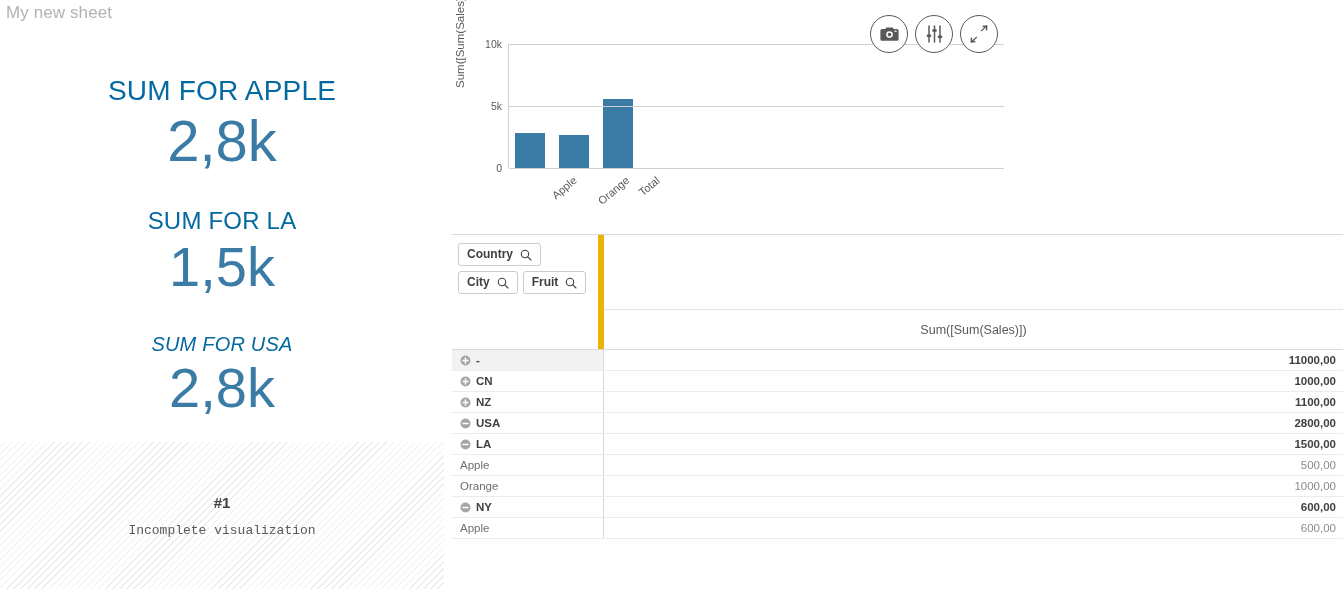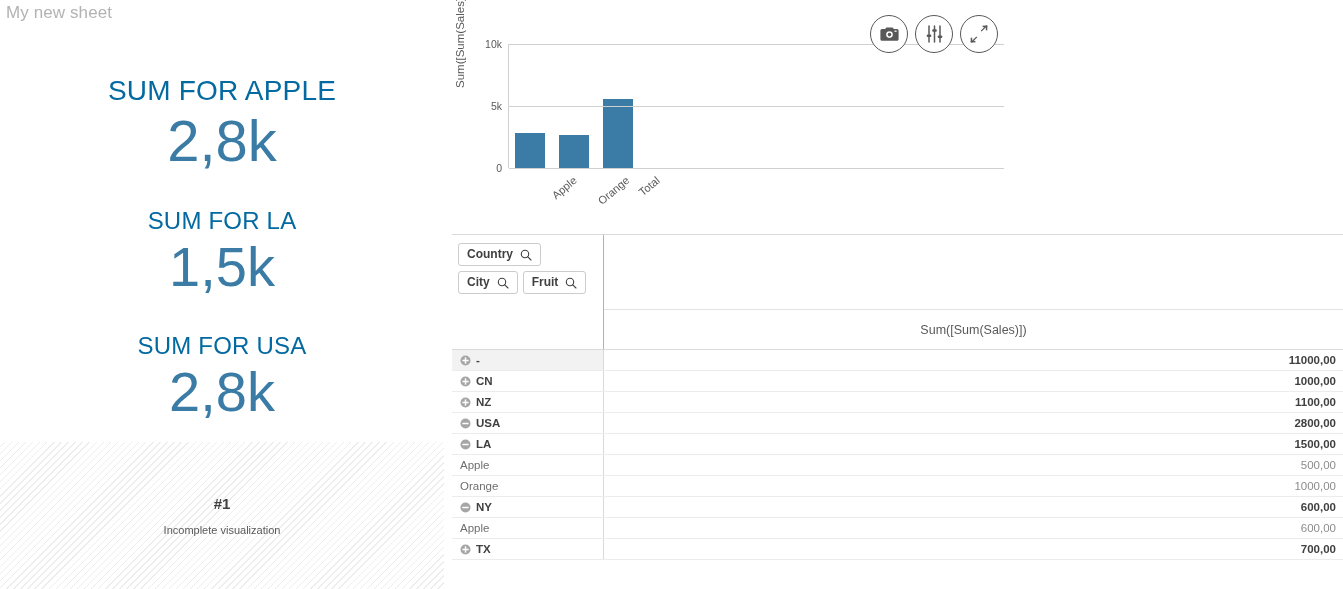--- a/index.html
+++ b/index.html
@@ -28,38 +28,38 @@
     letter-spacing: .2px;
     margin-top: 36px;
   }
   .kpi-value { color: #3a7ca5; font-weight: 400; line-height: 1.05; }
   .kpi-1 .kpi-title { font-size: 28px; }
   .kpi-1 .kpi-value { font-size: 58px; margin-top: 4px; }
   .kpi-2 { margin-top: 29px; }
   .kpi-2 .kpi-title { font-size: 24px; }
   .kpi-2 .kpi-value { font-size: 56px; margin-top: 4px; }
   .kpi-3 { margin-top: 30px; }
-  .kpi-3 .kpi-title { font-size: 24px; }
+  .kpi-3 .kpi-title { font-size: 20px; font-style: italic; }
   .kpi-3 .kpi-value { font-size: 56px; margin-top: 4px; }
 
   
   .placeholder {
     position: absolute; left: 0; top: 442px;
     width: 444px; height: 147px;
     background-color: #fbfbfb;
     background-image: repeating-linear-gradient(
       -45deg,
       #ffffff 0px, #ffffff 4px,
       #ededed 4px, #ededed 5px
     );
     display: flex; flex-direction: column;
     align-items: center; justify-content: center;
   }
   .placeholder-num { font-size: 15px; font-weight: 700; color: #404040; }
-  .placeholder-text { font-size: 11px; color: #595959; margin-top: 12px; }
+  .placeholder-text { font-size: 13px; color: #595959; margin-top: 12px; font-family: Liberation Mono, monospace; }
 
   
   .chart-obj { position: absolute; left: 452px; top: 8px; width: 560px; height: 210px; }
 
   .chart-toolbar {
     position: absolute; right: 14px; top: 7px;
     display: flex; gap: 7px; z-index: 5;
   }
   .tb-btn {
     width: 38px; height: 38px; border-radius: 50%;
@@ -99,21 +99,21 @@
 
   
   .table-obj {
     position: absolute; left: 452px; top: 234px;
     width: 891px; height: 336px;
     border-top: 1px solid #d9d9d9;
   }
   .tbl-head { display: flex; height: 114px; }
   .tbl-head-left {
     width: 152px; flex: 0 0 152px;
-    border-right: 1px solid #eab308;
+    border-right: 6px solid #eab308;
     padding: 8px 6px 0 6px;
   }
   .dim-row { display: flex; flex-wrap: wrap; gap: 5px; margin-bottom: 5px; }
   .dim-btn {
     display: inline-flex; align-items: center; gap: 7px;
     border: 1px solid #cccccc; border-radius: 3px;
     background: #ffffff; padding: 4px 8px;
     font-size: 12px; font-weight: 700; color: #404040;
     cursor: pointer; line-height: 1.1;
   }
@@ -374,29 +374,16 @@
             <span class="node-label">NY</span>
           </div>
           <div class="tcell-val">600,00</div>
         </div>
         <div class="trow lvl-2">
           <div class="tcell-dim indent-2">
             <span class="node-label">Apple</span>
           </div>
           <div class="tcell-val">600,00</div>
         </div>
-        <div class="trow lvl-1">
-          <div class="tcell-dim indent-1">
-            <span class="exp-icon">
-              <svg width="11" height="11" viewBox="0 0 11 11">
-  <circle cx="5.5" cy="5.5" r="5" fill="#a6a6a6"></circle>
-  <rect x="2.4" y="4.75" width="6.2" height="1.5" fill="#ffffff"></rect>
-  <rect x="4.75" y="2.4" width="1.5" height="6.2" fill="#ffffff"></rect>
-              </svg>
-            </span>
-            <span class="node-label">TX</span>
-          </div>
-          <div class="tcell-val">700,00</div>
-        </div>
       </div>
   </div>
 
 </div>
 
 </body></html>

